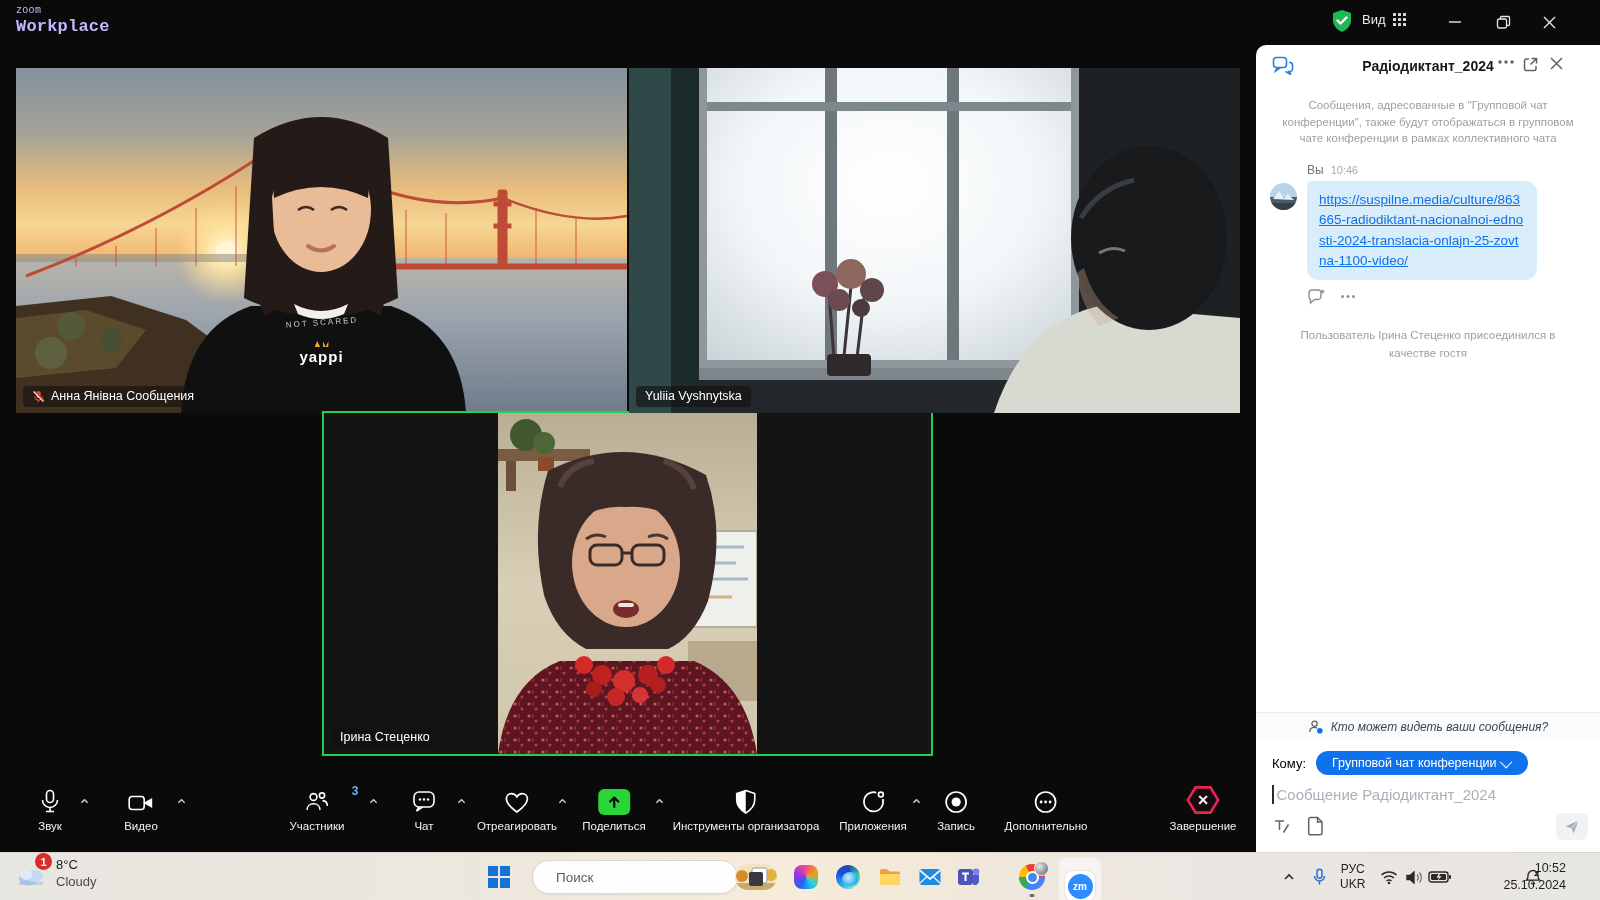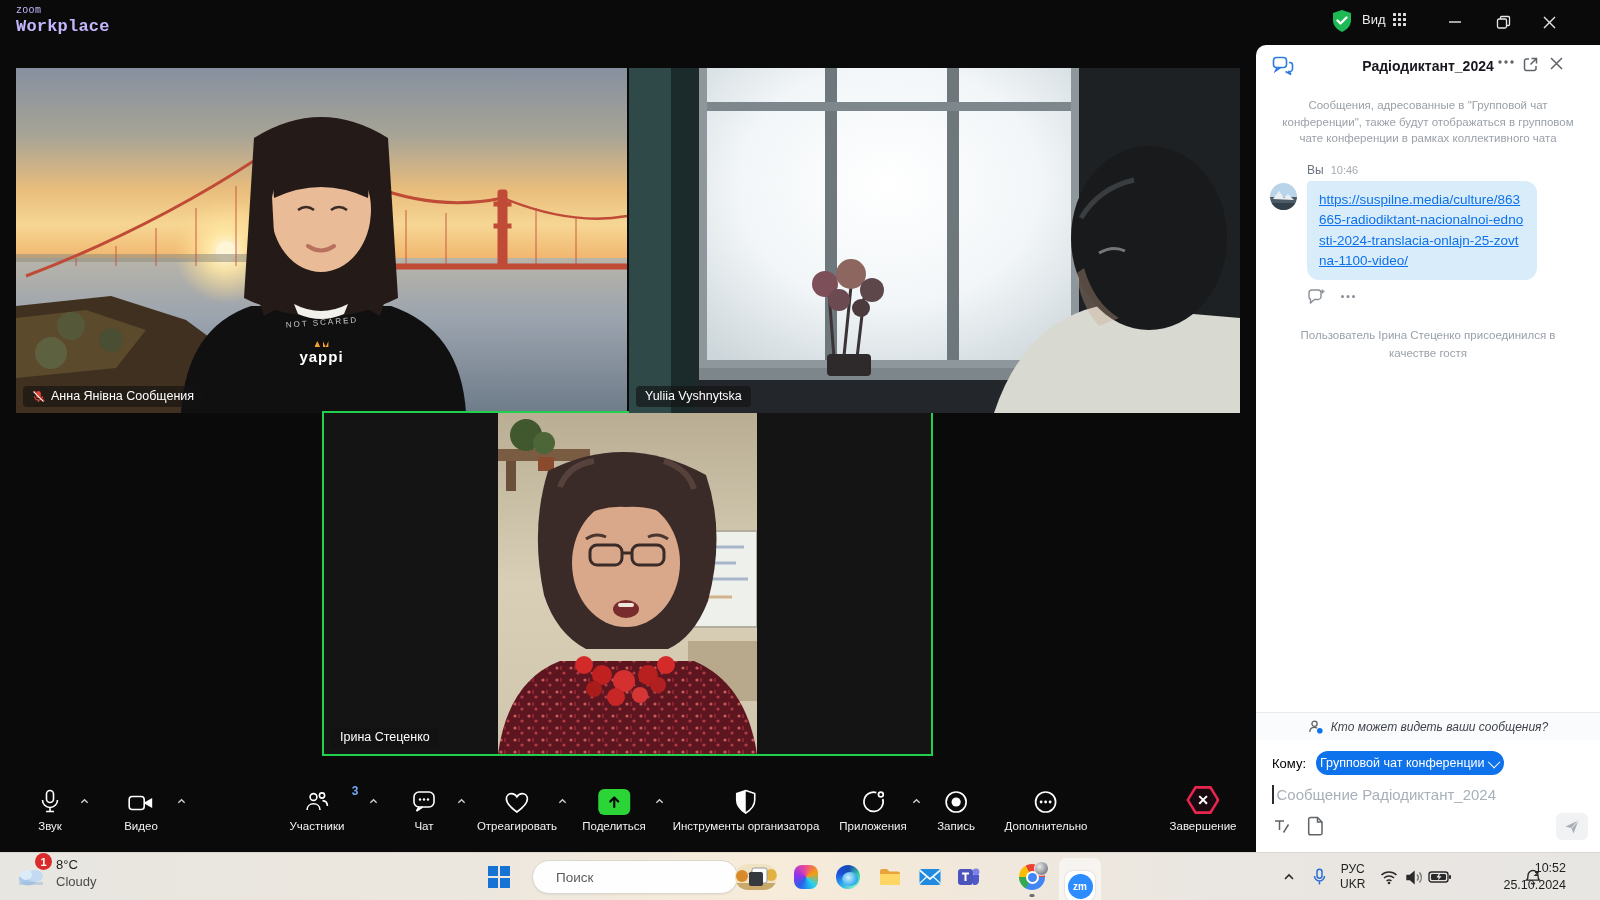--- a/index.html
+++ b/index.html
@@ -57,21 +57,21 @@
   .msg-row{display:flex;align-items:flex-start;margin-left:14px;}
   .avatar{width:27px;height:27px;border-radius:50%;overflow:hidden;flex:0 0 auto;margin-top:2px;}
   .bubble{margin-left:10px;max-width:206px;background:#d9ecf9;border-radius:4px 12px 12px 12px;padding:9px 12px;}
   .bubble a{color:#0e72ed;font-size:13.5px;line-height:1.5;word-break:break-all;text-decoration:underline;}
   .msg-actions{margin:8px 0 0 51px;display:flex;align-items:center;gap:14px;color:#8a9098;}
   .sysmsg{margin:22px auto 0;width:84%;text-align:center;font-size:11.5px;line-height:1.55;color:#9aa1a9;}
   .chat-foot{position:absolute;left:0;right:0;bottom:0;}
   .vis-row{height:27px;border-top:1px solid #e9eaec;background:#fafbfc;display:flex;align-items:center;justify-content:center;gap:7px;font-size:12px;color:#3f454d;font-style:italic;}
   .to-row{display:flex;align-items:center;gap:10px;padding:11px 16px 2px;}
   .to-label{font-size:13px;color:#000000;}
-  .to-pill{display:flex;align-items:center;gap:6px;background:#0e72ed;color:#fff;font-size:12.5px;padding:5px 4px;border-radius:15px;justify-content:flex-end;}
+  .to-pill{display:flex;align-items:center;gap:6px;background:#0e72ed;color:#fff;font-size:12.5px;padding:5px 16px;border-radius:15px;justify-content:flex-end;}
   .pill-chev{width:8px;height:8px;border-left:1.6px solid #fff;border-bottom:1.6px solid #fff;transform:rotate(-45deg) translateY(-2px);}
   .input-row{display:flex;align-items:center;padding:8px 16px 0;}
   .caret{width:1.5px;height:19px;background:#2b2b2b;margin-right:1px;}
   .msg-input{flex:1;border:none;outline:none;font-size:15px;color:#202124;font-family:"Liberation Sans",sans-serif;background:transparent;}
   .msg-input::placeholder{color:#a8b0b9;}
   .foot-icons{display:flex;align-items:center;height:44px;padding:0 12px 4px 16px;gap:16px;color:#5f6368;}
   .send-btn{margin-left:auto;width:32px;height:27px;border-radius:6px;background:#f1f2f4;display:flex;align-items:center;justify-content:center;}
 
   
   .taskbar{position:absolute;left:0;top:852px;width:1600px;height:48px;

